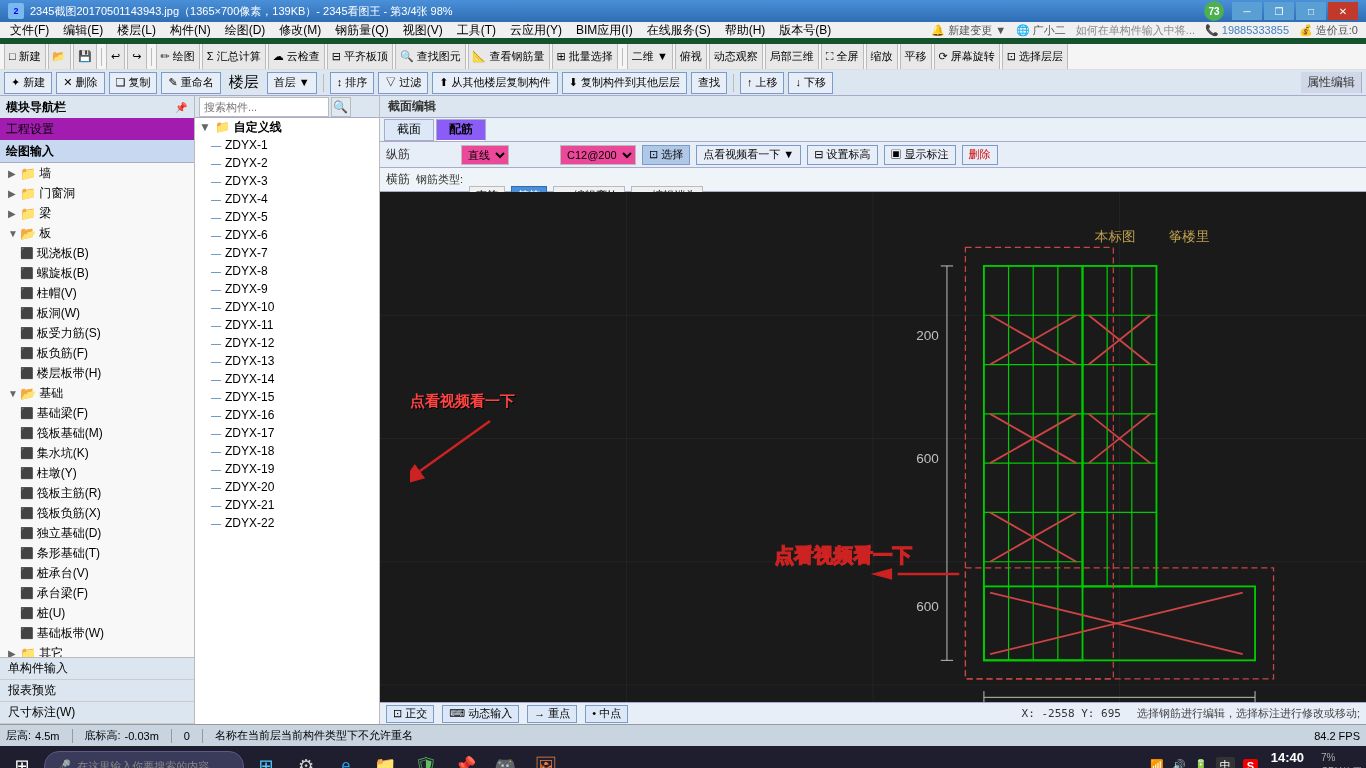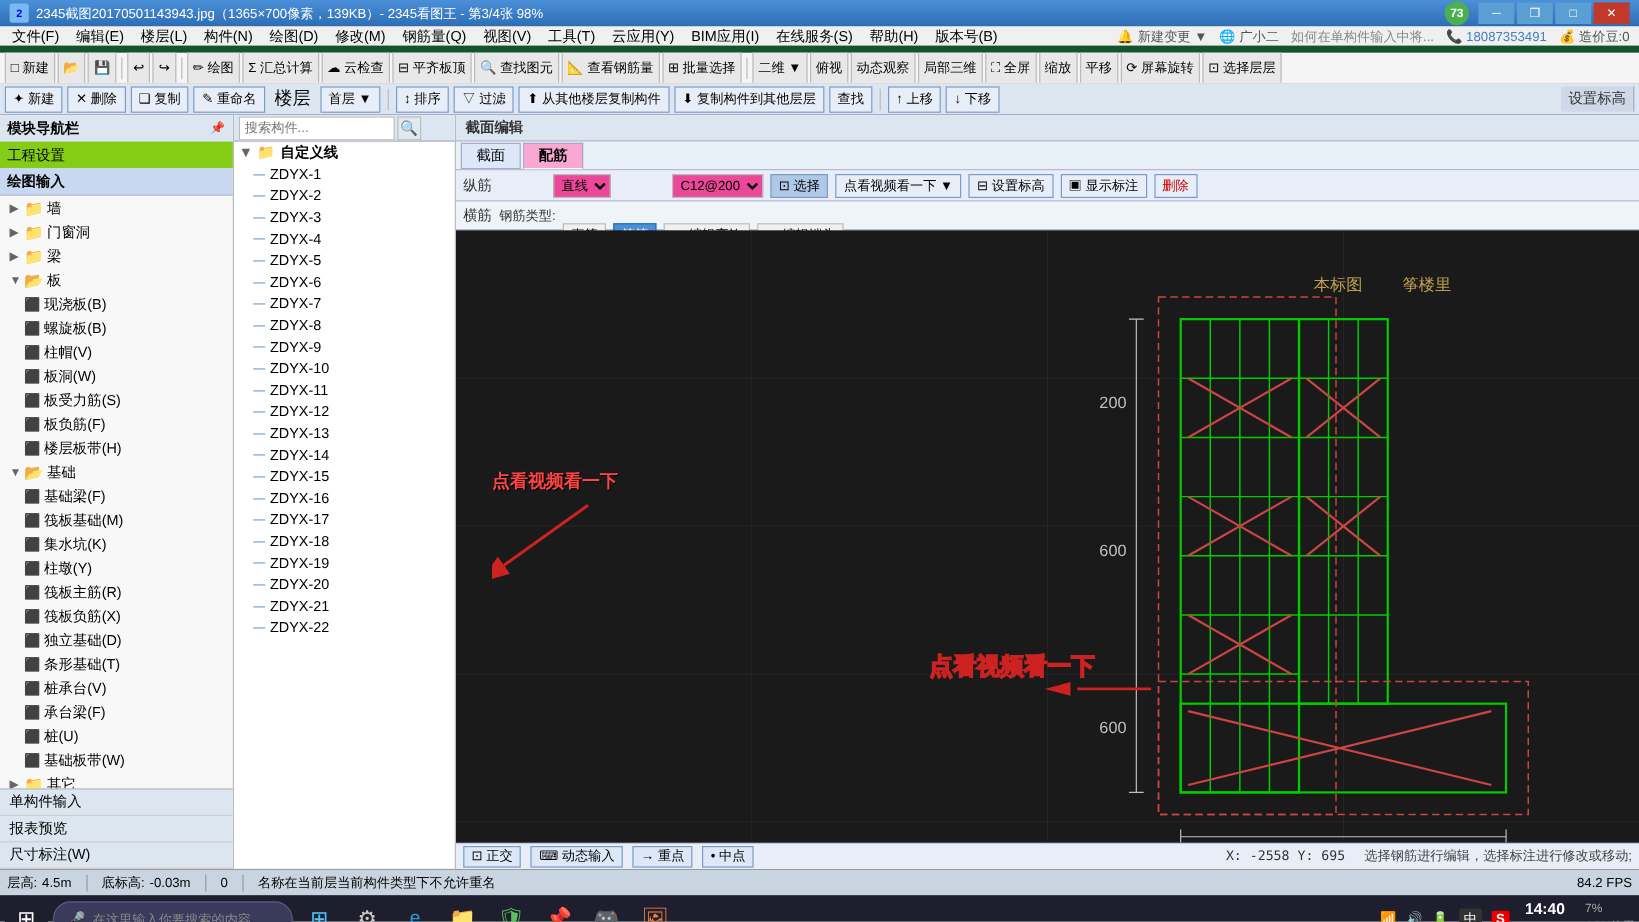--- a/index.html
+++ b/index.html
@@ -105,21 +105,21 @@
       font-weight: bold;
     }
     .sidebar-header-row {
       height: 22px;
       display: flex;
       align-items: center;
       justify-content: space-between;
       padding: 0 6px;
     }
     .sidebar-header-row.sub {
-      background: #84cc16;
+      background: #a21caf;
       font-weight: normal;
       cursor: pointer;
     }
     .sidebar-content {
       flex: 1;
       overflow-y: auto;
       overflow-x: hidden;
     }
 
     .tree-item {
@@ -226,21 +226,21 @@
       height: 22px;
       padding: 0 12px;
       cursor: pointer;
       font-size: 12px;
       display: flex;
       align-items: center;
       border: 1px solid #aac;
       background: #dce8f8;
       margin-right: 2px;
     }
-    .panel-tab.active { background: #f9a8d4; border-bottom-color: white; font-weight: bold; }
+    .panel-tab.active { background: #8b5cf6; border-bottom-color: white; font-weight: bold; }
 
     
     .rebar-toolbar {
       height: 26px;
       background: #e8eef8;
       display: flex;
       align-items: center;
       padding: 0 6px;
       border-bottom: 1px solid #aac;
       gap: 6px;
@@ -419,21 +419,21 @@
   <span class="menu-item">工具(T)</span>
   <span class="menu-item">云应用(Y)</span>
   <span class="menu-item">BIM应用(I)</span>
   <span class="menu-item">在线服务(S)</span>
   <span class="menu-item">帮助(H)</span>
   <span class="menu-item">版本号(B)</span>
   <div style="flex:1"></div>
   <span style="font-size:11px;color:#555;padding:0 4px;">🔔 新建变更 ▼</span>
   <span style="font-size:11px;color:#555;padding:0 4px;">🌐 广小二</span>
   <span style="font-size:11px;color:#888;padding:0 4px;max-width:200px;overflow:hidden;text-overflow:ellipsis;">如何在单构件输入中将...</span>
-  <span style="font-size:11px;color:#4080c0;padding:0 4px;">📞 18087353491</span>
+  <span style="font-size:11px;color:#4080c0;padding:0 4px;">📞 19885333855</span>
   <span style="font-size:11px;color:#555;padding:0 4px;">💰 造价豆:0</span>
 </div>
 
 <div class="toolbar-row">
   <button class="toolbar-btn">□ 新建</button>
   <button class="toolbar-btn">📂</button>
   <button class="toolbar-btn">💾</button>
   <div class="toolbar-separator"></div>
   <button class="toolbar-btn">↩</button>
   <button class="toolbar-btn">↪</button>
@@ -467,21 +467,21 @@
   <div class="toolbar-separator"></div>
   <button class="comp-btn">↕ 排序</button>
   <button class="comp-btn">▽ 过滤</button>
   <button class="comp-btn">⬆ 从其他楼层复制构件</button>
   <button class="comp-btn">⬇ 复制构件到其他层层</button>
   <button class="comp-btn">查找</button>
   <div class="toolbar-separator"></div>
   <button class="comp-btn">↑ 上移</button>
   <button class="comp-btn">↓ 下移</button>
   <div style="flex:1"></div>
-  <span class="attr-editor-label">设置标高</span>
+  <span class="attr-editor-label">属性编辑</span>
 </div>
 
 <div class="main-layout">
 
   <div class="sidebar">
     <div class="sidebar-header">
       <div class="sidebar-header-row">
         <span>模块导航栏</span>
         <span style="font-size:10px;cursor:pointer;">📌</span>
       </div>

